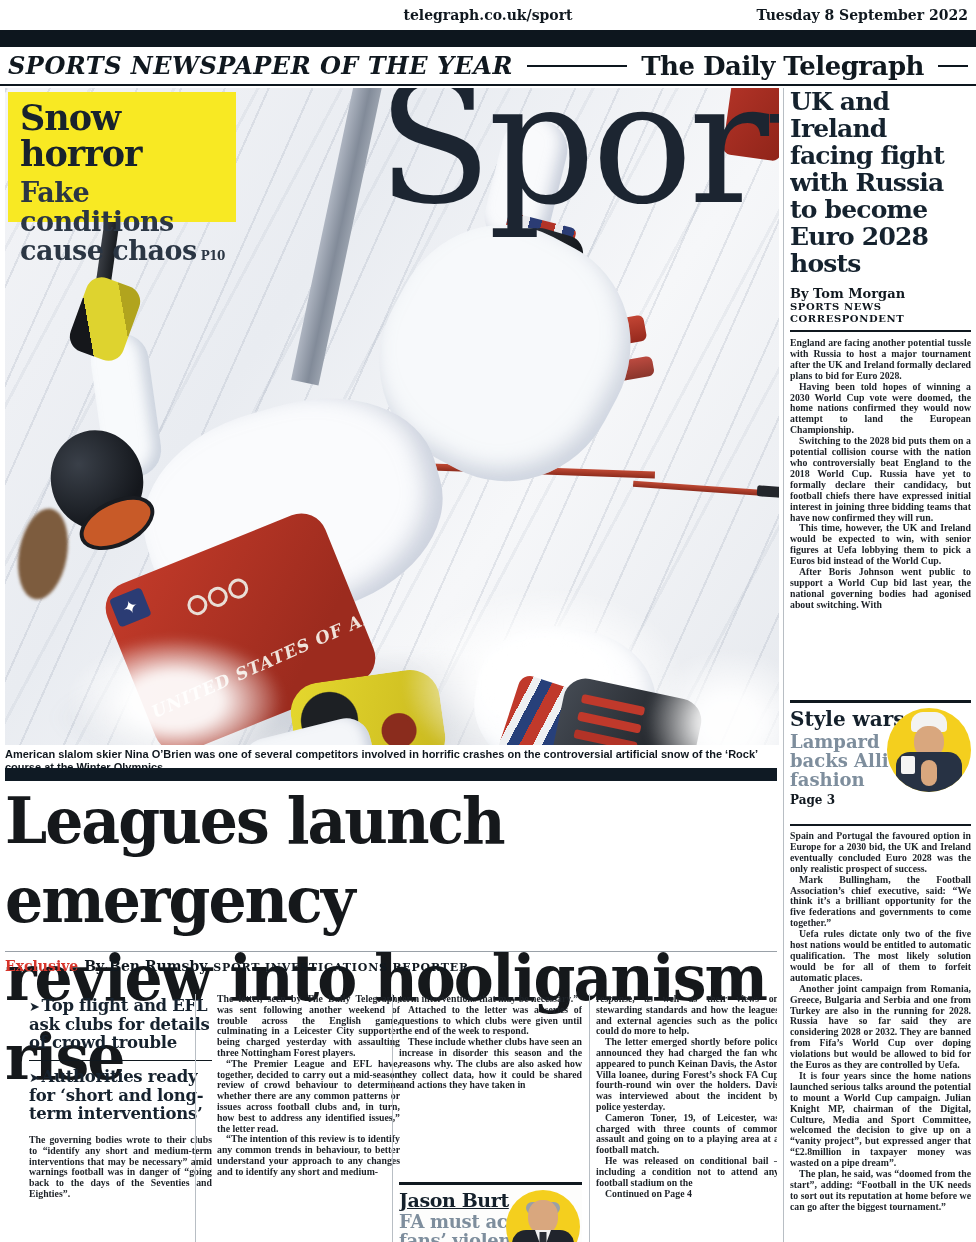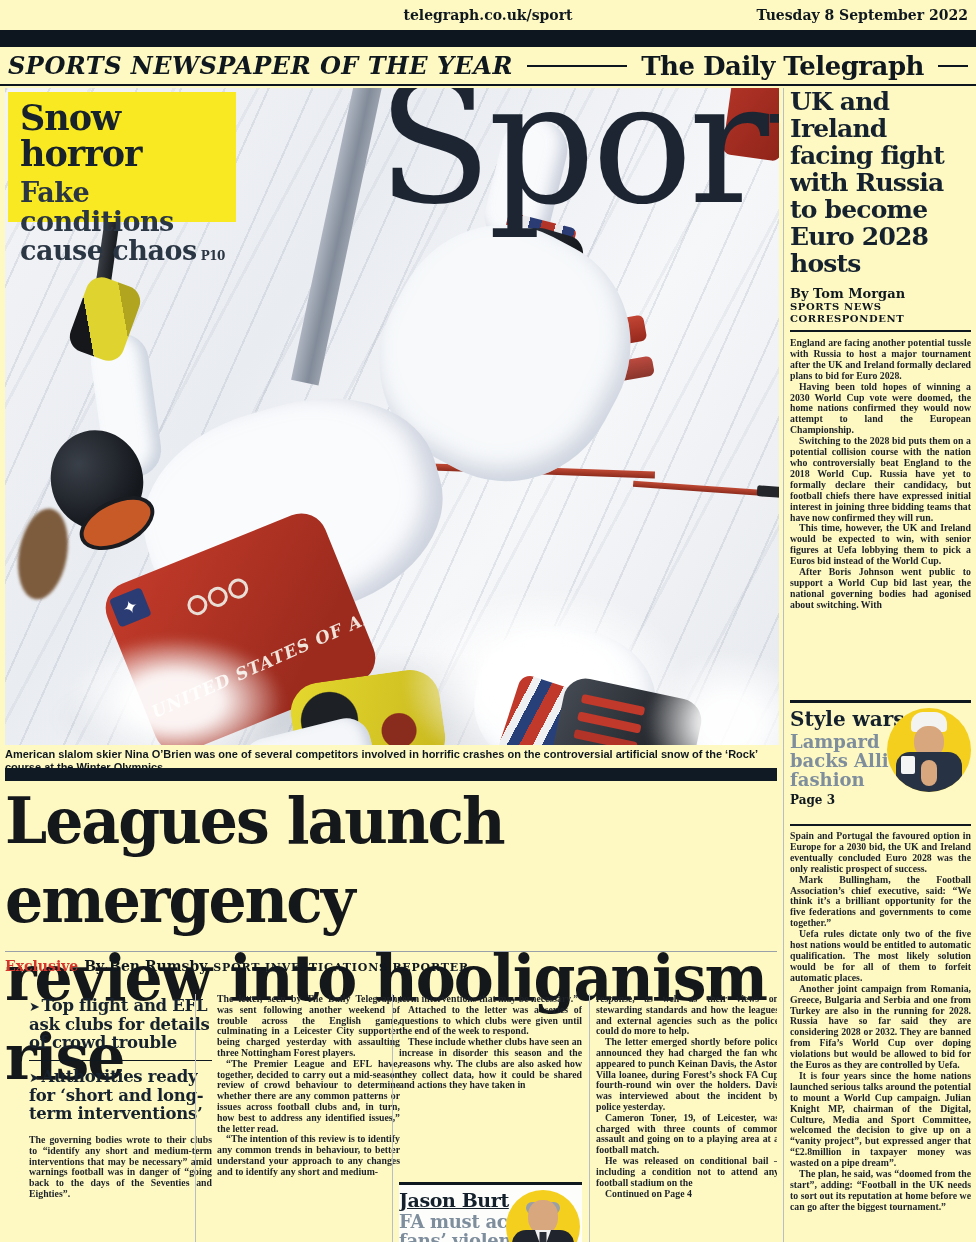--- a/index.html
+++ b/index.html
@@ -1,19 +1,19 @@
 <!DOCTYPE html>
 <html><head>
 <meta charset="utf-8">
 <style>
   * { margin:0; padding:0; box-sizing:border-box; }
   html,body { background:#e8e8e8; }
   .page {
     position:relative; width:976px; height:1242px; margin:0 auto;
-    background:#fef9c3; overflow:hidden; color:#10181f;
+    background:#ffffff; overflow:hidden; color:#10181f;
     font-family:"Liberation Serif", serif;
   }
   
   .topbar { position:absolute; top:0; left:0; width:976px; height:30px; }
   .topbar .url { position:absolute; left:0; right:0; top:7px; text-align:center;
     font:bold 14px/16px "DejaVu Serif", serif; }
   .topbar .date { position:absolute; right:8px; top:7px;
     font:bold 14px/16px "DejaVu Serif", serif; }
   .blackbar { position:absolute; top:30px; left:0; width:976px; height:17px; background:#0d161e; }
   .brandrow { position:absolute; top:49px; left:0; width:976px; height:34px;

